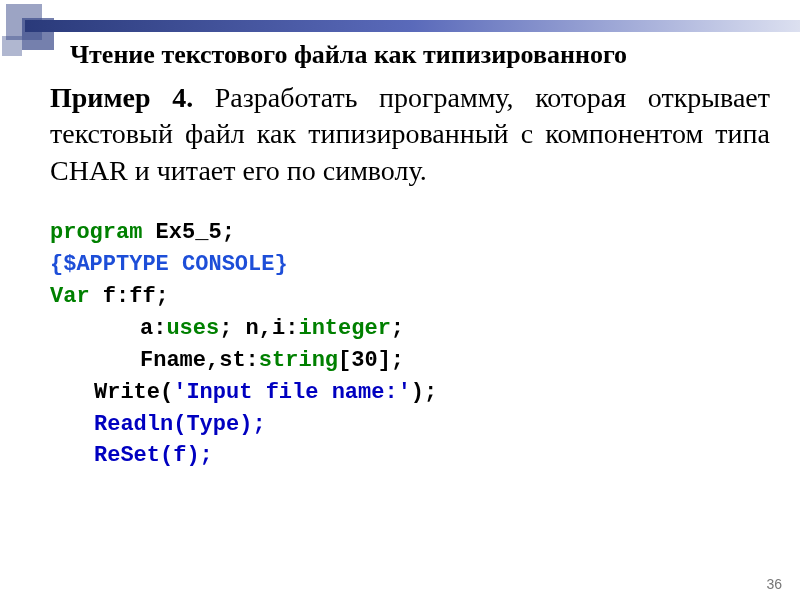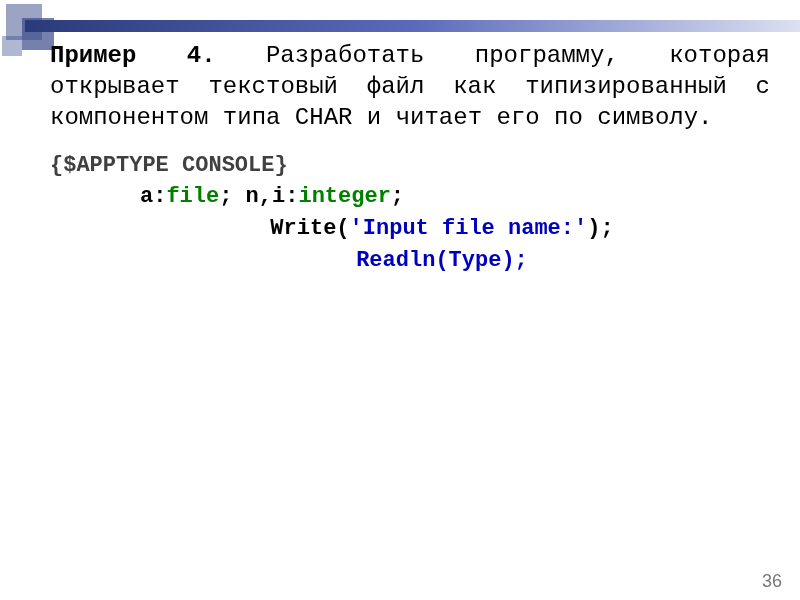--- a/index.html
+++ b/index.html
@@ -41,69 +41,73 @@
     bottom: 10px;
   }
   .slide-title {
     font-size: 26px;
     font-weight: bold;
     color: #000;
     margin-bottom: 10px;
     padding-left: 20px;
   }
   .example {
-    font-size: 24px;
+    font-size: 28px;
     color: #000;
     text-align: justify;
-    margin-bottom: 16px;
+    margin-bottom: 28px;
     line-height: 1.3;
     padding-right: 20px;
-    font-family: Liberation Mono, monospace;
   }
   .example .lead { font-weight: bold; }
   .code-block {
     font-family: "Courier New", monospace;
     font-size: 22px;
     font-weight: bold;
     line-height: 1.45;
     color: #000;
   }
   .kw-green { color: #008000; }
   .kw-blue { color: #0000c0; }
-  .directive { color: #404040; }
+  .directive { color: #1d4ed8; }
   .ind1 { padding-left: 90px; }
-  .ind2 { padding-left: 44px; text-align: center; }
+  .ind2 { padding-left: 44px; }
   .page-num {
     position: absolute;
     bottom: 8px;
     right: 18px;
-    font-size: 18px;
+    font-size: 14px;
     color: #777;
     font-family: Arial, sans-serif;
   }
 </style>
 </head>
 <body>
 
 <div class="corner-deco">
   <div class="deco-sq sq1"></div>
   <div class="deco-sq sq2"></div>
   <div class="deco-sq sq3"></div>
 </div>
 <div class="topbar"></div>
 
 <div class="content">
 
+  <div class="slide-title">Чтение текстового файла как типизированного</div>
 
   <div class="example">
     <span class="lead">Пример 4.</span><span> Разработать программу, которая открывает текстовый файл как типизированный с компонентом типа CHAR и читает его по символу.</span>
   </div>
 
   <div class="code-block">
+    <div><span class="kw-green">program</span><span> Ex5_5;</span></div>
     <div><span class="directive">{$APPTYPE CONSOLE}</span></div>
-    <div class="ind1"><span>a:</span><span class="kw-green">file</span><span>;       n,i:</span><span class="kw-green">integer</span><span>;</span></div>
+    <div><span class="kw-green">Var</span><span>  f:ff;</span></div>
+    <div class="ind1"><span>a:</span><span class="kw-green">uses</span><span>;       n,i:</span><span class="kw-green">integer</span><span>;</span></div>
+    <div class="ind1"><span>Fname,st:</span><span class="kw-green">string</span><span>[30];</span></div>
     <div class="ind2"><span>Write(</span><span class="kw-blue">'Input file name:'</span><span>);</span></div>
     <div class="ind2 kw-blue"><span>Readln(Type);</span></div>
+    <div class="ind2 kw-blue"><span>ReSet(f);</span></div>
   </div>
 
 </div>
 
 <div class="page-num">36</div>
 
 </body></html>

